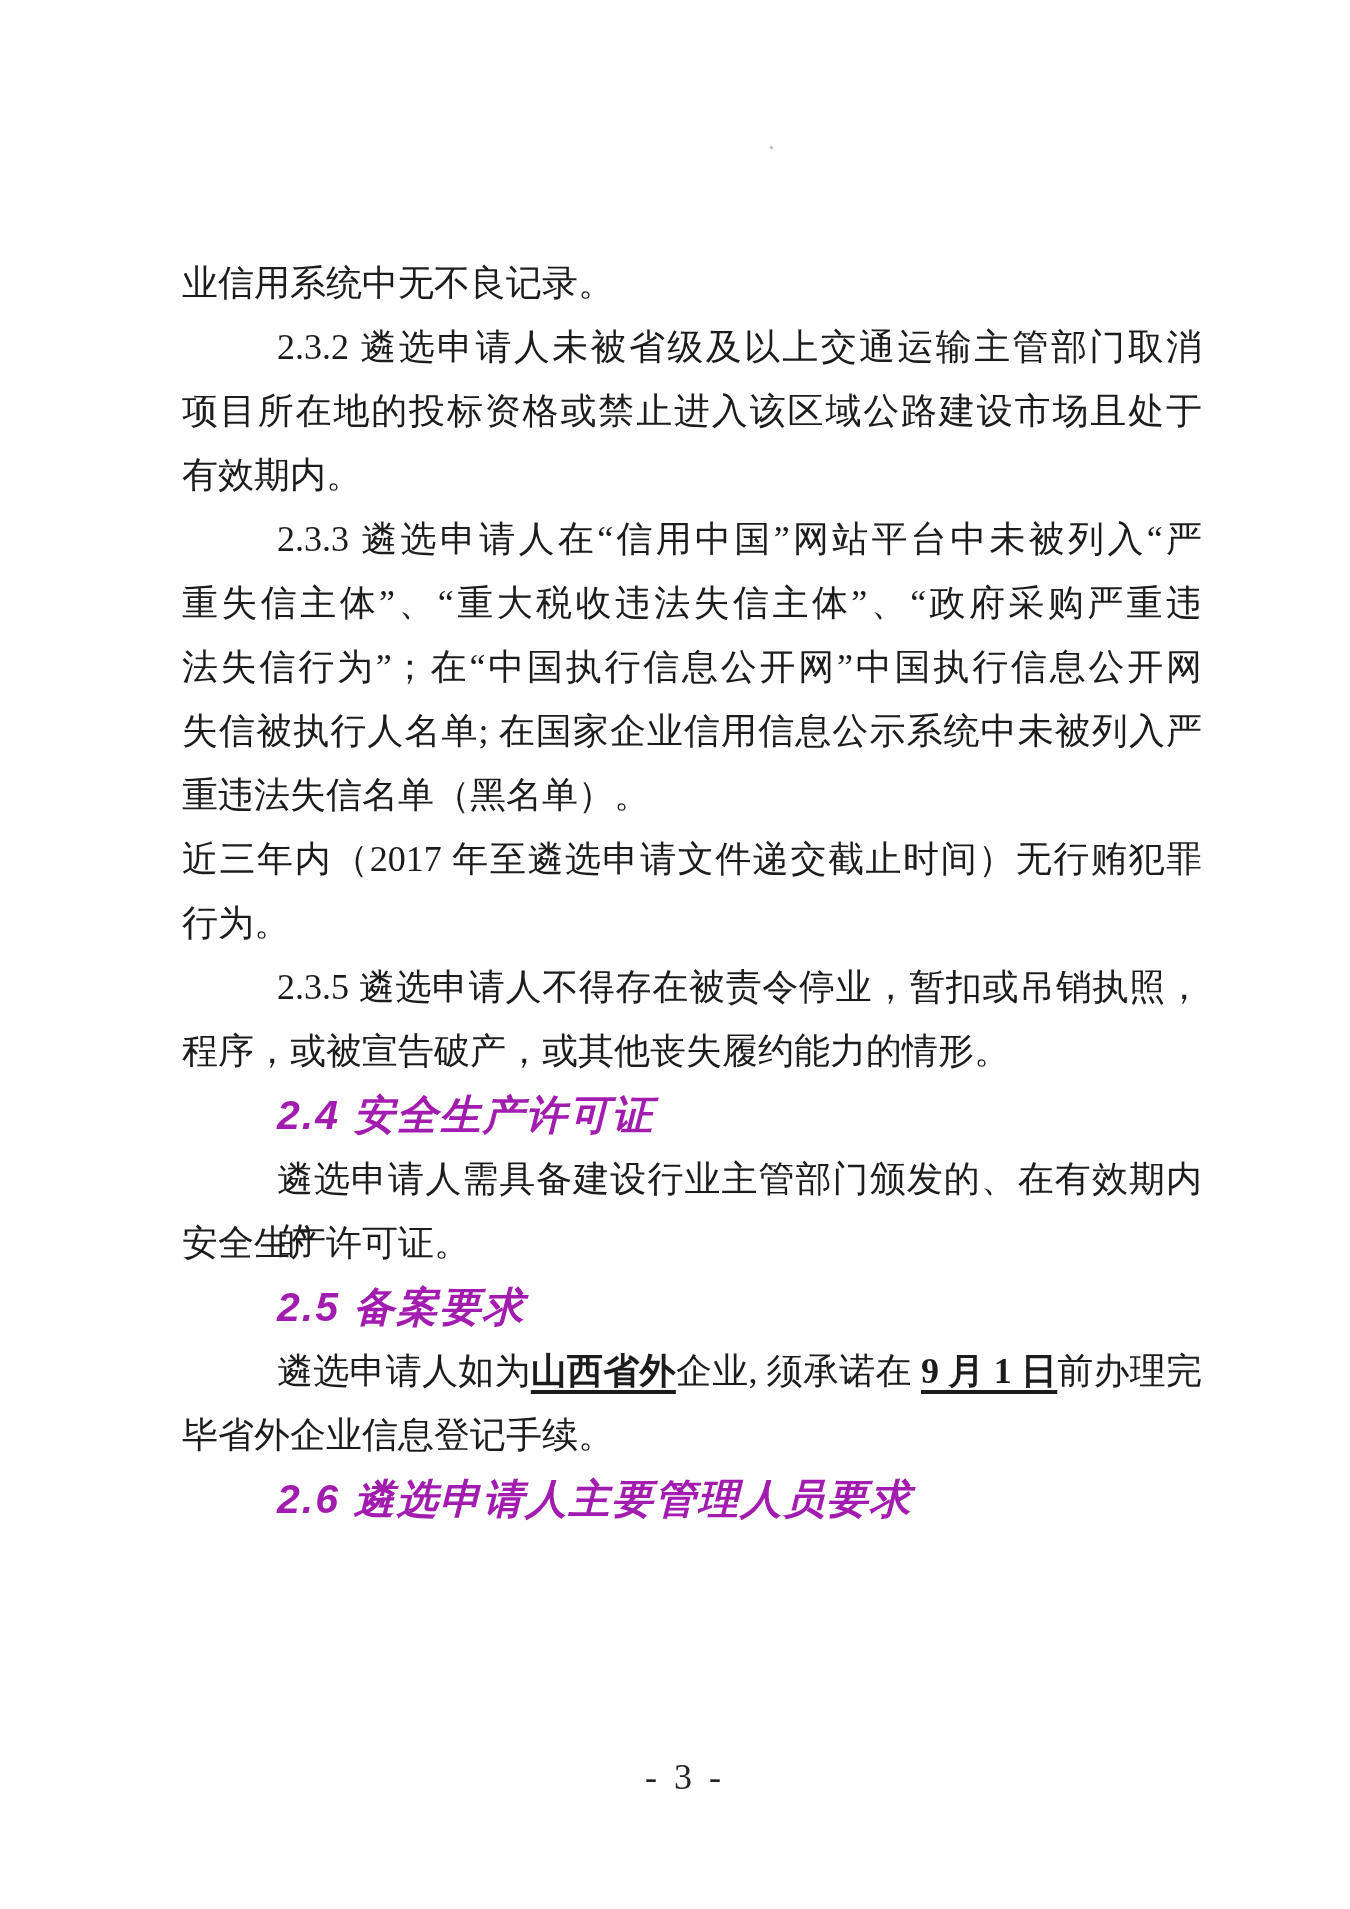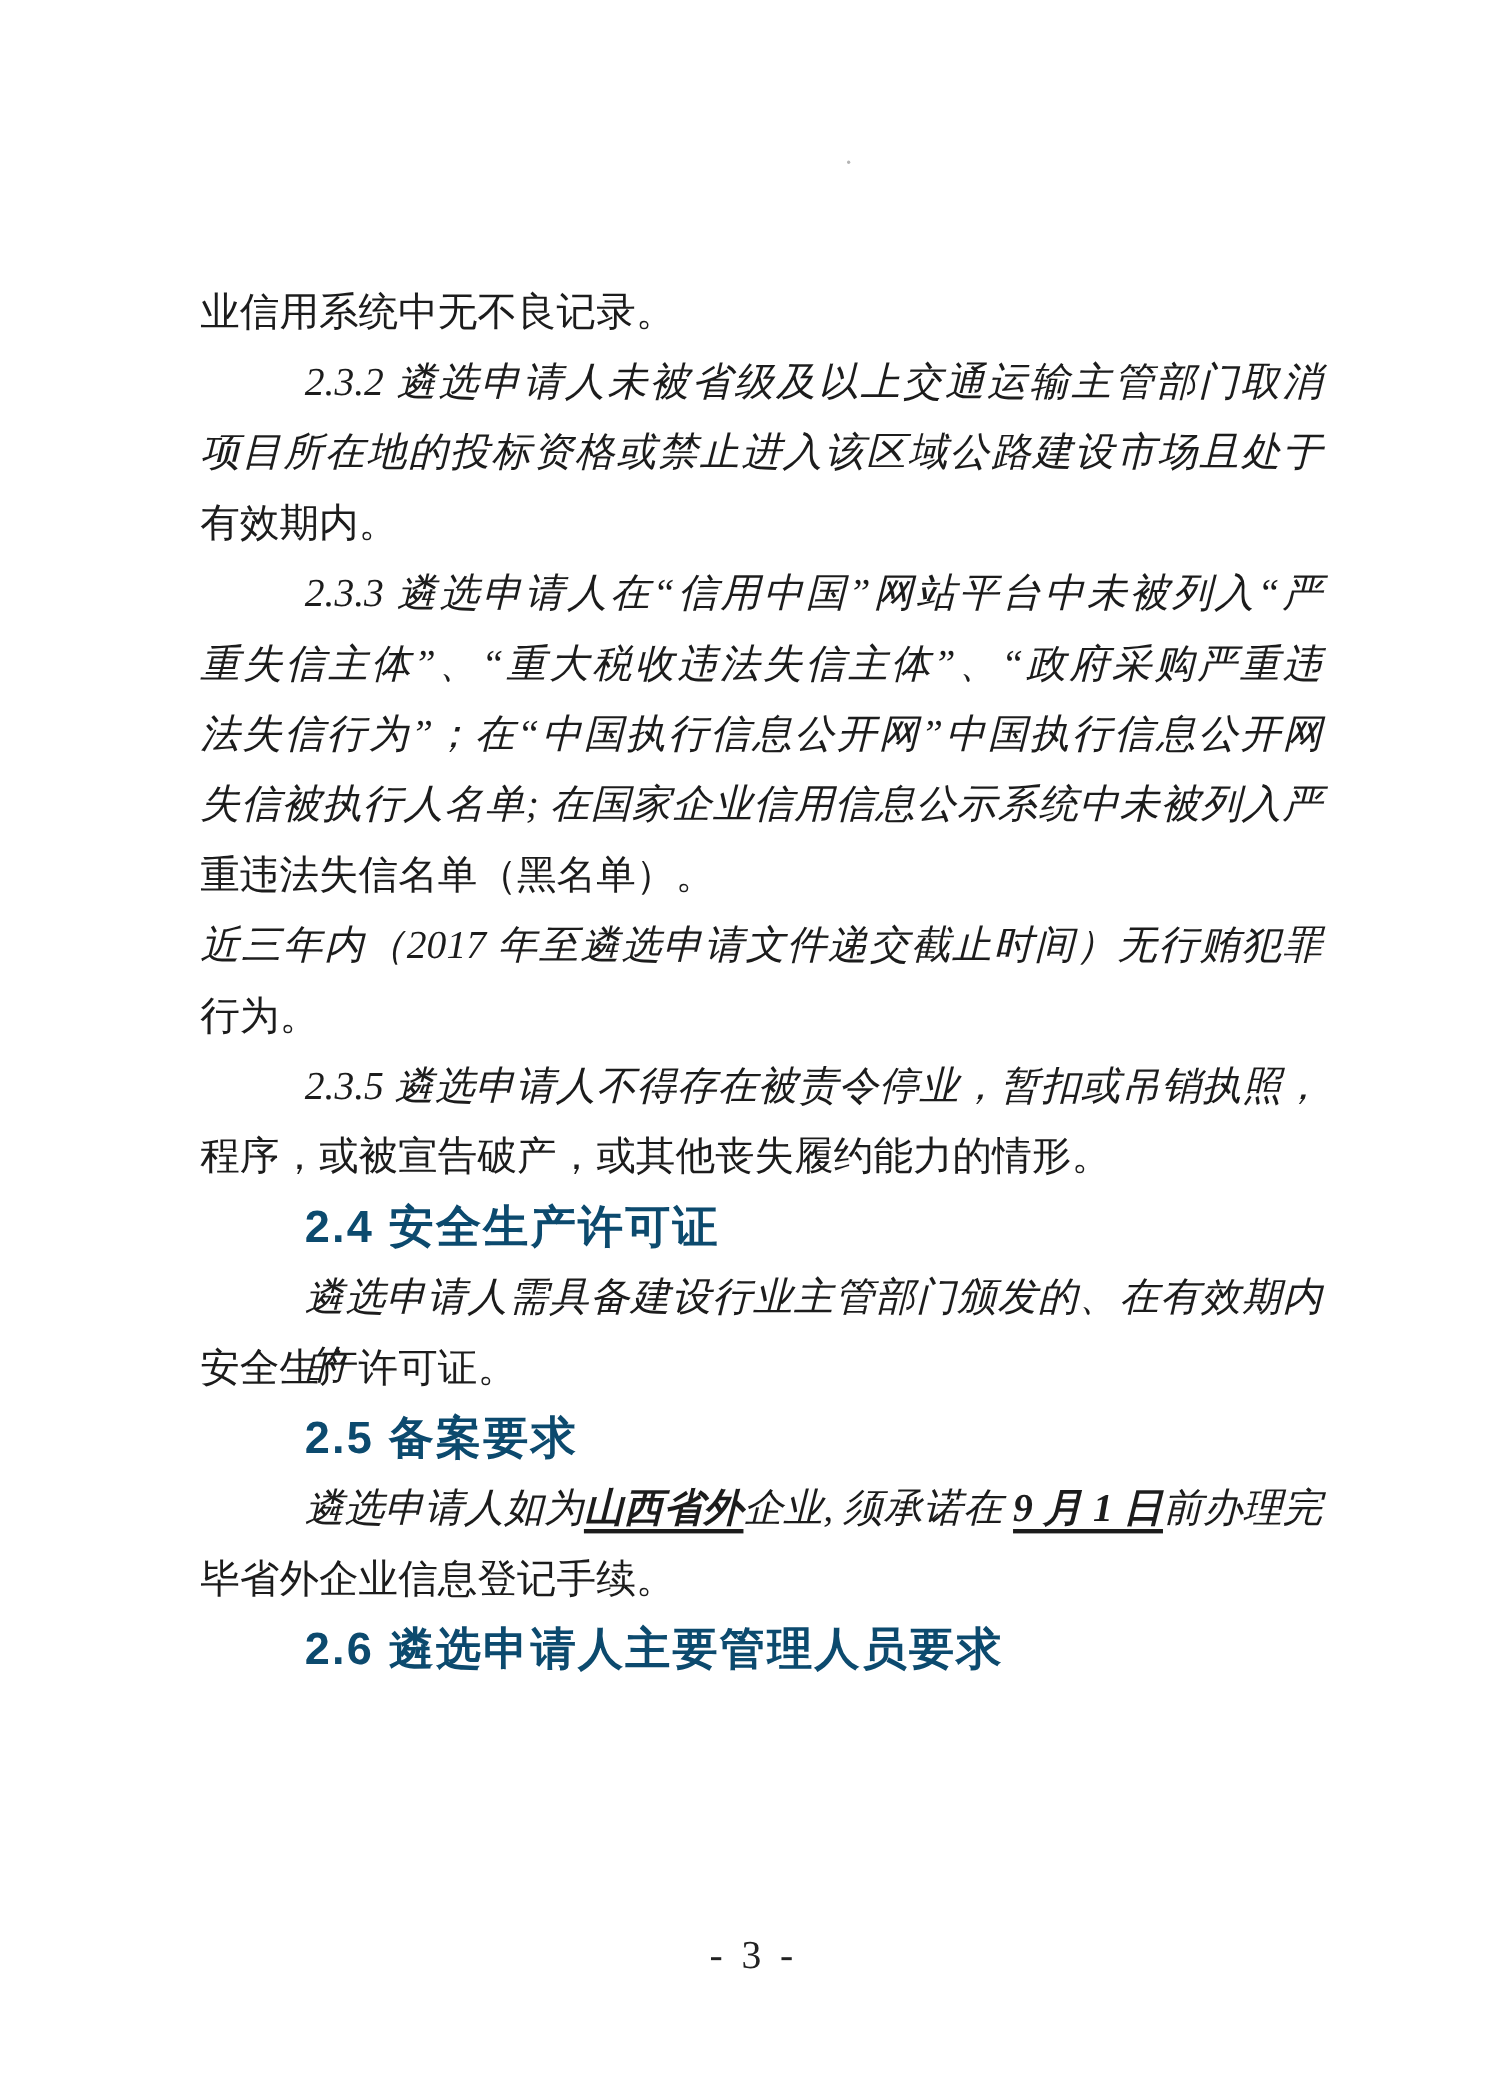--- a/index.html
+++ b/index.html
@@ -34,31 +34,31 @@
     line-height: 62px;
     font-size: 36px;
     text-align: left;
     white-space: normal;
     overflow: visible;
   }
   .line.justify {
     text-align: justify;
     text-align-last: justify;
     text-justify: inter-ideograph;
-    font-style: italic;
   }
   .line.indent {
     padding-left: 95px;
   }
   .line.heading {
     font-family: "Liberation Sans", "DejaVu Sans", sans-serif;
     font-weight: bold;
     font-size: 41px;
     letter-spacing: 2px;
-    color: #0c4a6e;
+    color: #a21caf;
+    font-style: italic;
   }
   .bold {
     font-weight: bold;
   }
   .underline {
     text-decoration: underline;
     text-decoration-thickness: 4px;
     text-underline-offset: 7px;
   }
   .page-number {

